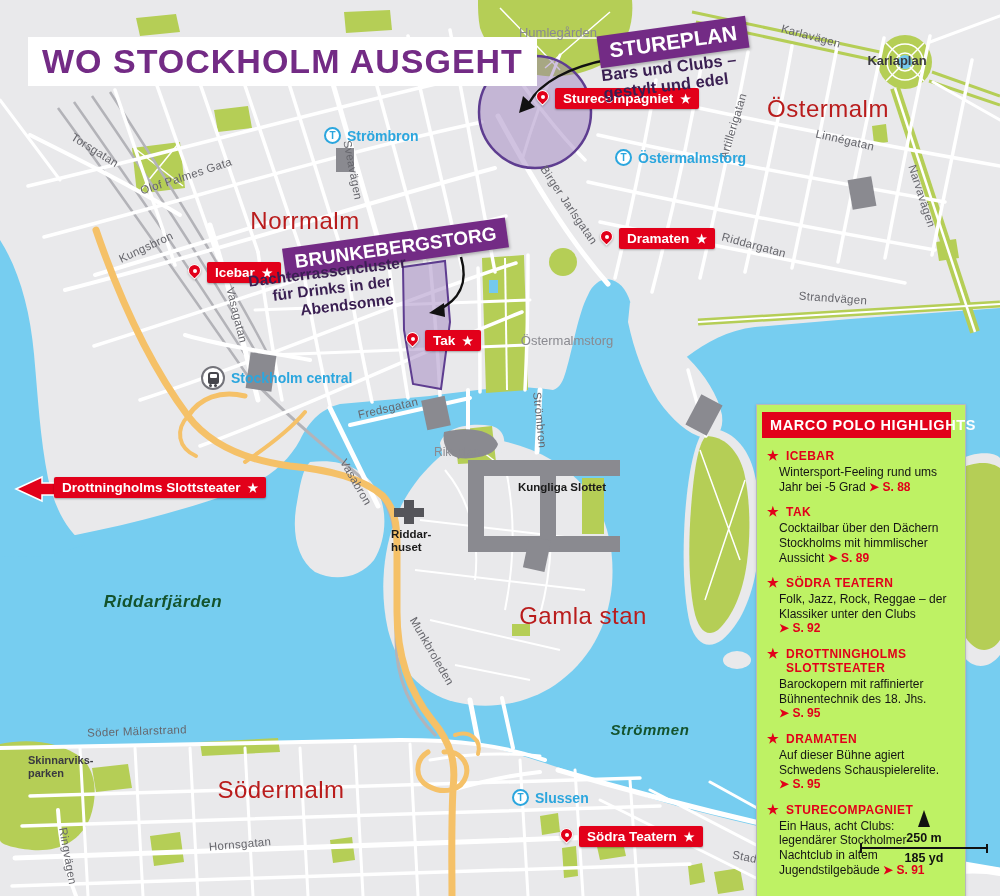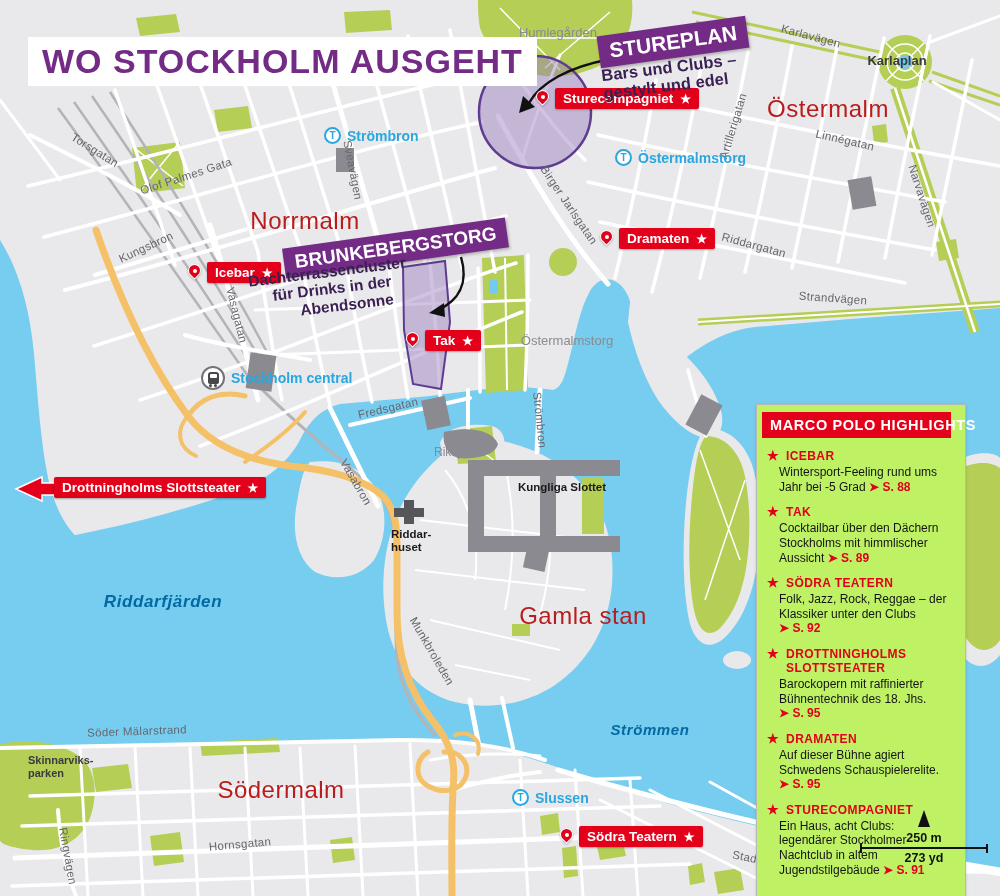--- a/index.html
+++ b/index.html
@@ -6,21 +6,21 @@
   .map{position:relative;width:1000px;height:896px;overflow:hidden;background:#E9E9EB;
        font-family:"Liberation Sans",sans-serif;}
   svg.geo{position:absolute;inset:0;display:block;}
 
   
   .lbl{position:absolute;transform:translate(-50%,-50%);white-space:nowrap;pointer-events:none;}
   .street{font-size:11.5px;color:#66666C;letter-spacing:.3px;}
   .district{font-size:24px;color:#b91c1c;letter-spacing:.5px;}
   .area{font-size:13px;color:#8A8A90;}
   .area-dark{font-size:13px;color:#3A3A40;font-weight:bold;}
-  .water-lbl{font-style:italic;color:#0369a1;font-size:17px;font-weight:bold;letter-spacing:.6px;}
+  .water-lbl{font-style:italic;color:#14532d;font-size:17px;font-weight:bold;letter-spacing:.6px;}
   .landmark{font-size:11.5px;font-weight:bold;color:#1A1A1A;}
   .two-line{position:absolute;white-space:nowrap;line-height:1.15;pointer-events:none;}
 
   
   .station{position:absolute;display:flex;align-items:center;gap:6px;color:#2BA6DE;
            font-weight:bold;font-size:14px;white-space:nowrap;}
   .tcircle{width:13px;height:13px;border:2.5px solid #2BA6DE;border-radius:50%;background:#fff;
            display:flex;align-items:center;justify-content:center;font-size:10px;font-weight:bold;
            color:#2BA6DE;flex:none;}
   .rail-circle{width:20px;height:20px;border-radius:50%;background:#fff;border:2px solid #73737A;
@@ -452,16 +452,16 @@
           <span>STURECOMPAGNIET</span>
         </div>
       <div class="hl-desc"><span>Ein Haus, acht Clubs: legendärer Stockholmer Nachtclub in altem Jugendstilgebäude</span> <span class="pageref"><span>➤</span> <span>S. 91</span></span></div>
     </div>
   </div>
 
   <div class="scalebar">
     <div class="north"></div>
     <div>250 m</div>
     <div class="sb-line"></div>
-    <div>273 yd</div>
+    <div>185 yd</div>
   </div>
 
 </div>
 
 </body></html>

